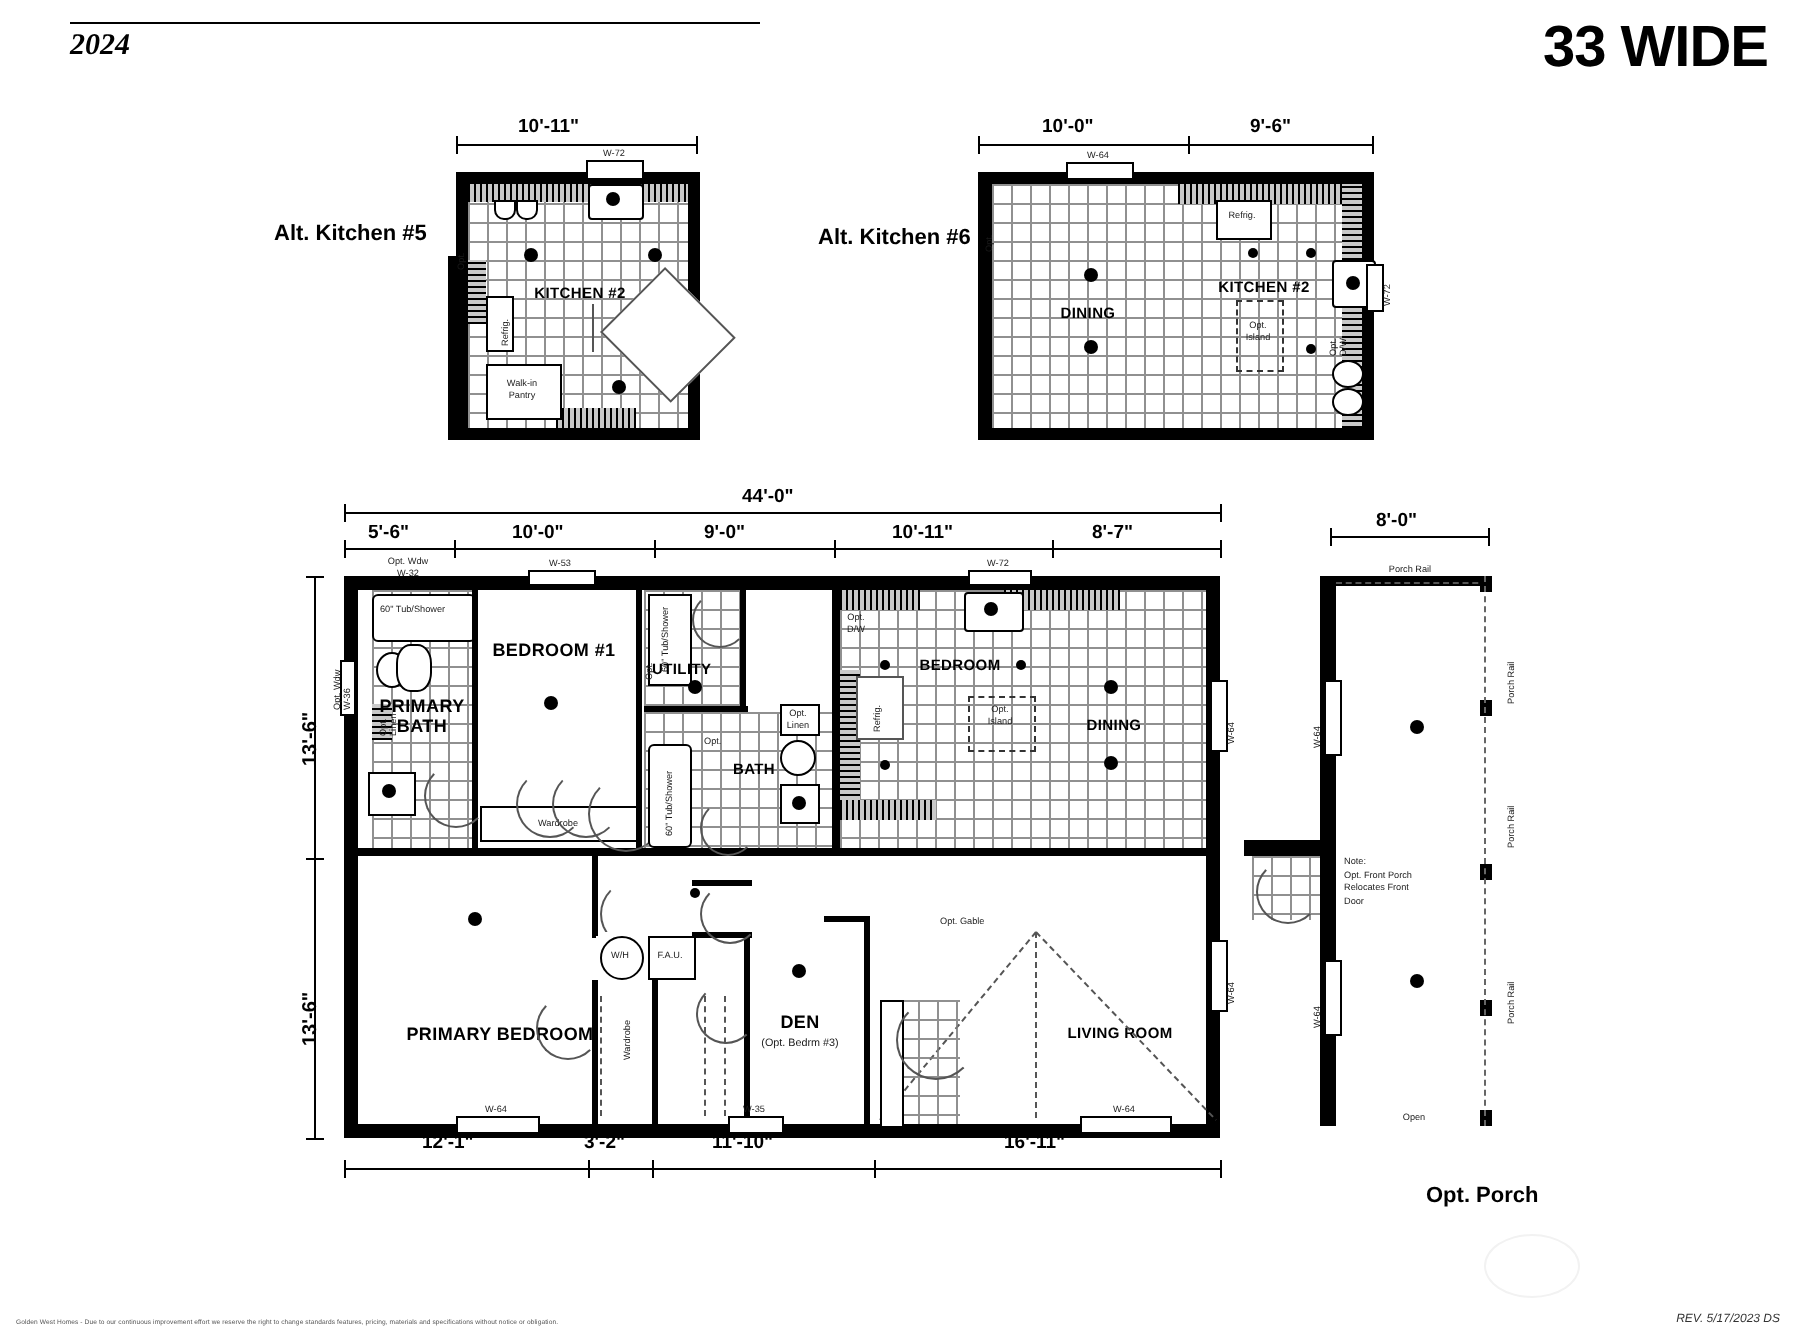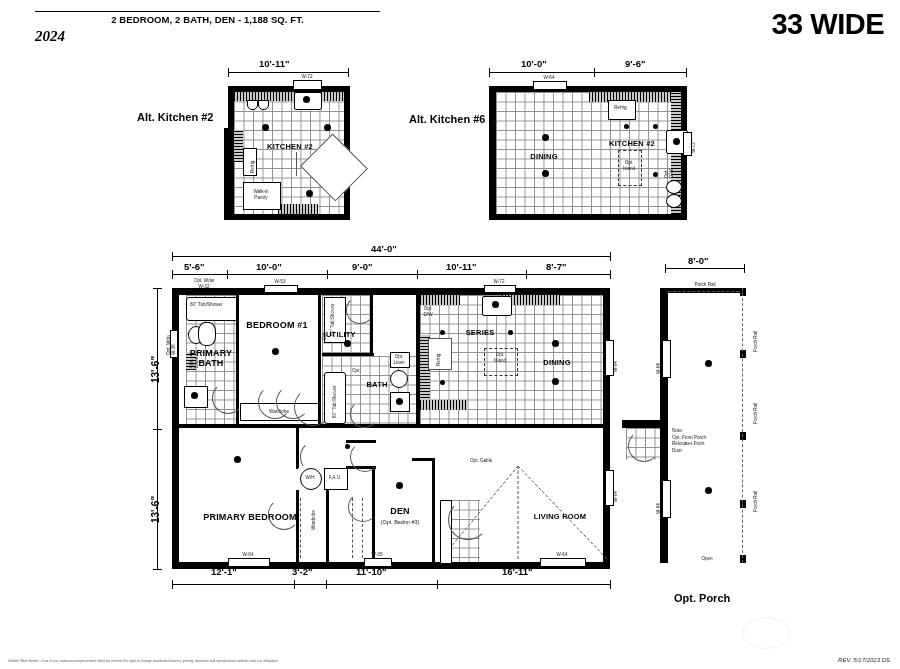--- a/index.html
+++ b/index.html
@@ -51,26 +51,25 @@
   #footer-note{left:8px;bottom:6px;font-size:3.3px;color:#555;letter-spacing:.05px;}
   #rev{right:10px;bottom:6px;font-size:6px;font-style:italic;color:#333;}
   #watermark{right:110px;bottom:20px;width:46px;height:30px;border-radius:50%;
              border:1px solid #f2f2f2;}
 </style>
 </head>
 <body>
 
 <div class="abs" id="title-block">
   <div id="title-rule"></div>
-  <div id="title-sub">2 BEDROOM, 2 BATH, DEN - 1,188  SQ.  FT.</div>
   <div id="title-year">2024</div>
 </div>
 <div class="abs" id="wide-label">33 WIDE</div>
 
-<div class="sect-label" style="left:137px;top:111px;">Alt. Kitchen #2</div>
+<div class="sect-label" style="left:137px;top:111px;">Alt. Kitchen #5</div>
 
 <div class="dline" style="left:228px;top:72px;width:121px;"></div>
 <div class="tick" style="left:228px;top:68px;height:9px;"></div>
 <div class="tick" style="left:348px;top:68px;height:9px;"></div>
 <div class="dimtxt" style="left:259px;top:58px;">10'-11"</div>
 
 <div class="wall" style="left:228px;top:86px;width:122px;height:6px;"></div>
 <div class="wall" style="left:228px;top:86px;width:6px;height:42px;"></div>
 <div class="wall" style="left:224px;top:128px;width:10px;height:92px;"></div>
 <div class="wall" style="left:344px;top:86px;width:6px;height:134px;"></div>
@@ -234,21 +233,21 @@
 <div class="hatch" style="left:420px;top:295px;width:40px;height:10px;"></div>
 <div class="hatch" style="left:502px;top:295px;width:58px;height:10px;"></div>
 <div class="hatchv" style="left:420px;top:335px;width:10px;height:66px;"></div>
 <div class="hatch" style="left:420px;top:400px;width:48px;height:10px;"></div>
 <div class="tiny c" style="left:419px;top:306px;width:18px;white-space:pre;">Opt.
 D/W</div>
 <div class="win" style="left:484px;top:285px;width:30px;height:6px;"></div>
 <div class="tiny c" style="left:484px;top:279px;width:30px;">W-72</div>
 <div class="ibox" style="left:482px;top:296px;width:28px;height:18px;border-radius:2px;"></div>
 <div class="dot" style="left:492px;top:301px;"></div>
-<div class="rlbl" style="left:458px;top:328px;width:44px;">SERIES</div>
+<div class="rlbl" style="left:458px;top:328px;width:44px;">BEDROOM</div>
 <div class="dot sm" style="left:440px;top:330px;"></div>
 <div class="dot sm" style="left:508px;top:330px;"></div>
 <div class="dot sm" style="left:440px;top:380px;"></div>
 <div class="ibox" style="left:428px;top:338px;width:22px;height:30px;border-color:#555;"></div>
 <div class="vtiny" style="left:436px;top:366px;">Refrig.</div>
 <div class="dash" style="left:484px;top:348px;width:32px;height:26px;"></div>
 <div class="tiny c" style="left:484px;top:352px;width:32px;white-space:pre;">Opt.
 Island</div>
 
 <div class="rlbl" style="left:536px;top:358px;width:42px;">DINING</div>
@@ -343,17 +342,17 @@
 <div class="vtiny" style="left:656px;top:514px;">W-64</div>
 <div class="dot" style="left:705px;top:360px;"></div>
 <div class="dot" style="left:705px;top:487px;"></div>
 <div class="tiny" style="left:672px;top:428px;white-space:pre;line-height:1.45;">Note:
 Opt. Front Porch
 Relocates Front
 Door</div>
 <div class="grid" style="left:626px;top:428px;width:34px;height:32px;"></div>
 <div class="arc" style="left:628px;top:430px;width:30px;height:30px;"></div>
 <div class="tiny c" style="left:672px;top:556px;width:70px;">Open</div>
-<div class="sect-label" style="left:674px;top:592px;">Opt. Porch</div>
+<div class="sect-label" style="left:713px;top:592px;">Opt. Porch</div>
 
 <div id="watermark" class="abs"></div>
 <div class="abs" id="footer-note">Golden West Homes - Due to our continuous improvement effort we reserve the right to change standards features, pricing, materials and specifications without notice or obligation.</div>
 <div class="abs" id="rev">REV. 5/17/2023  DS</div>
 
 </body></html>

